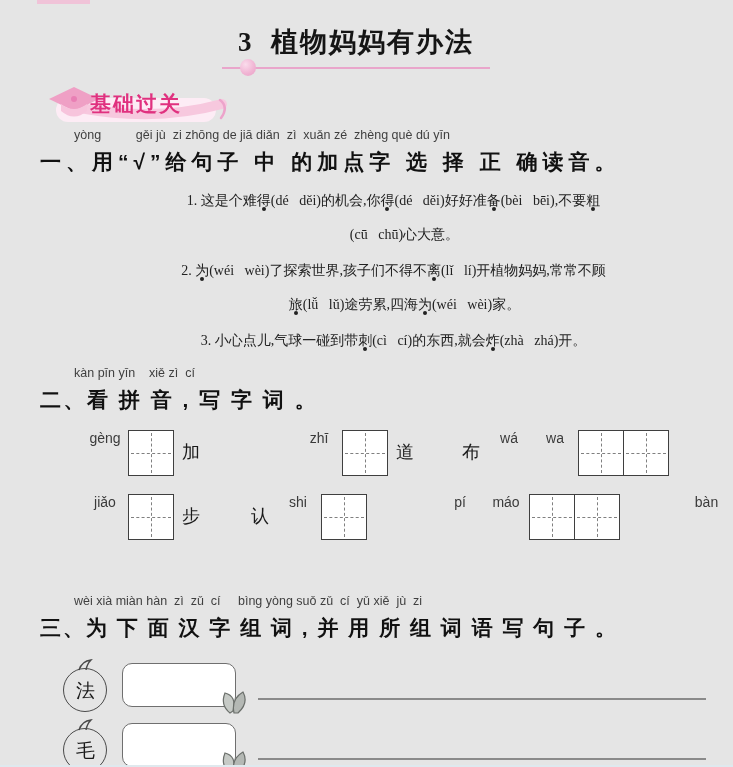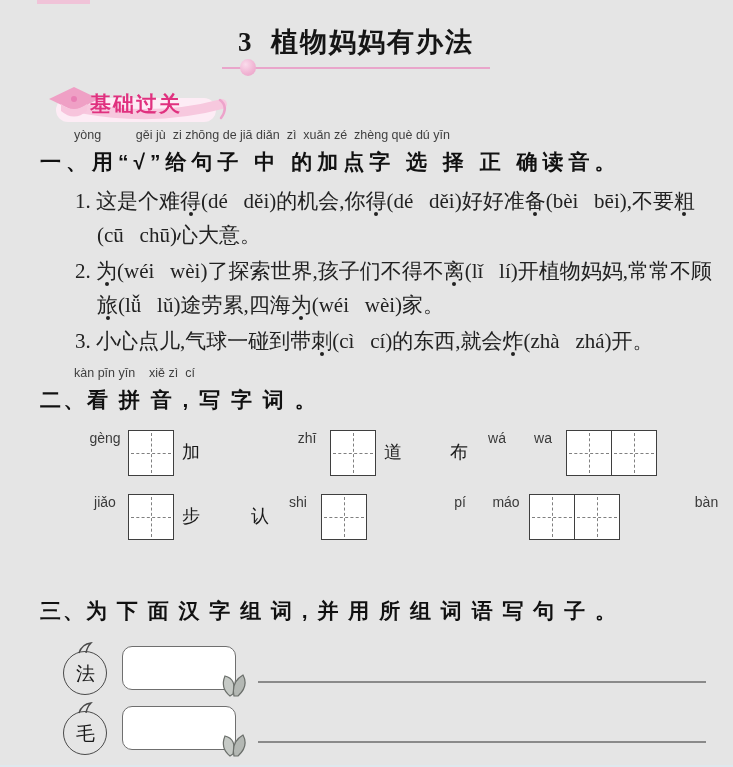--- a/index.html
+++ b/index.html
@@ -40,38 +40,38 @@
   .ex3 { top:594px; }
   .ex-pinyin { margin-left:34px; font-size:12.5px; color:#3f3f3f; white-space:pre; height:17px; }
   .ex-title { margin-top:3px; font-size:21px; font-weight:bold; color:#111; white-space:pre; }
   .ex1 .ex-title { letter-spacing:5px; }
   .ex2 .ex-title { letter-spacing:2.5px; }
   .ex3 .ex-title { letter-spacing:2px; }
 
   
   #ex1-items { margin-top:8px; }
   .item {
-    margin-left:35px; font-family:"Liberation Serif", serif; font-size:21px;
-    color:#222; line-height:34px; margin-bottom:2px;
+    margin-left:35px; font-family:"Liberation Serif", serif; font-size:14px;
+    color:#222; line-height:34px; margin-bottom:2px;text-align:center;
   }
   .line { white-space:pre; }
   .line + .line { padding-left:22px; }
   .seg.dotted { position:relative; }
   .seg.dotted::after {
     content:""; position:absolute; left:50%; margin-left:-2px; bottom:-3px;
     width:4px; height:4px; border-radius:50%; background:#222;
   }
 
   
   .grid-row { display:flex; align-items:flex-end; }
   .row-0 { margin-top:16px; }
   .row-1 { margin-top:18px; }
   .gridset { display:flex; align-items:flex-end; }
   .row-0 .gridset:nth-child(1), .row-1 .gridset:nth-child(1) { margin-left:42px; }
-  .row-0 .gridset:nth-child(2) { margin-left:48px;padding-left:36px; }
+  .row-0 .gridset:nth-child(2) { margin-left:60px;padding-left:36px; }
   .row-0 .gridset:nth-child(3) { margin-left:48px; }
   .row-0 .gridset:nth-child(4) { margin-left:62px; }
   .row-1 .gridset:nth-child(2) { margin-left:51px; }
   .row-1 .gridset:nth-child(3) { margin-left:70px; }
   .row-1 .gridset:nth-child(4) { margin-left:64px;justify-content:center; }
   .gchar { font-family:"Liberation Serif", serif; font-size:18px; color:#1a1a1a; }
   .gchar.prefix { margin:0 6px 12px 0; }
   .gchar.suffix { margin:0 0 12px 8px; }
   .boxcol { display:flex; flex-direction:row; }
   .pyrow { display:flex; margin-bottom:4px; height:18px; }
@@ -247,20 +247,21 @@
                 <div class="cell"></div>
                 <div class="cell"></div>
               </div>
             </div>
           </div>
         </div>
       </div>
   </section>
 
   <section class="ex ex3">
+    <div class="ex-pinyin">wèi xià miàn hàn  zì  zǔ  cí     bìng yòng suǒ zǔ  cí  yǔ xiě  jù  zi</div>
     <div class="ex-title">三、为 下 面 汉 字 组 词 , 并 用 所 组 词 语 写 句 子 。</div>
     <div id="ex3-items">
         <div class="word-row">
           <div class="apple">
             <svg class="apple-stem" width="22" height="13" viewBox="0 0 22 13">
               <path d="M2 12 Q5 3 14 2 Q10 6 9 12" fill="none" stroke="#4a4a4a" stroke-width="1.4"></path>
             </svg>
             <div class="apple-circle"></div>
             <span class="wchar">法</span>
           </div>

